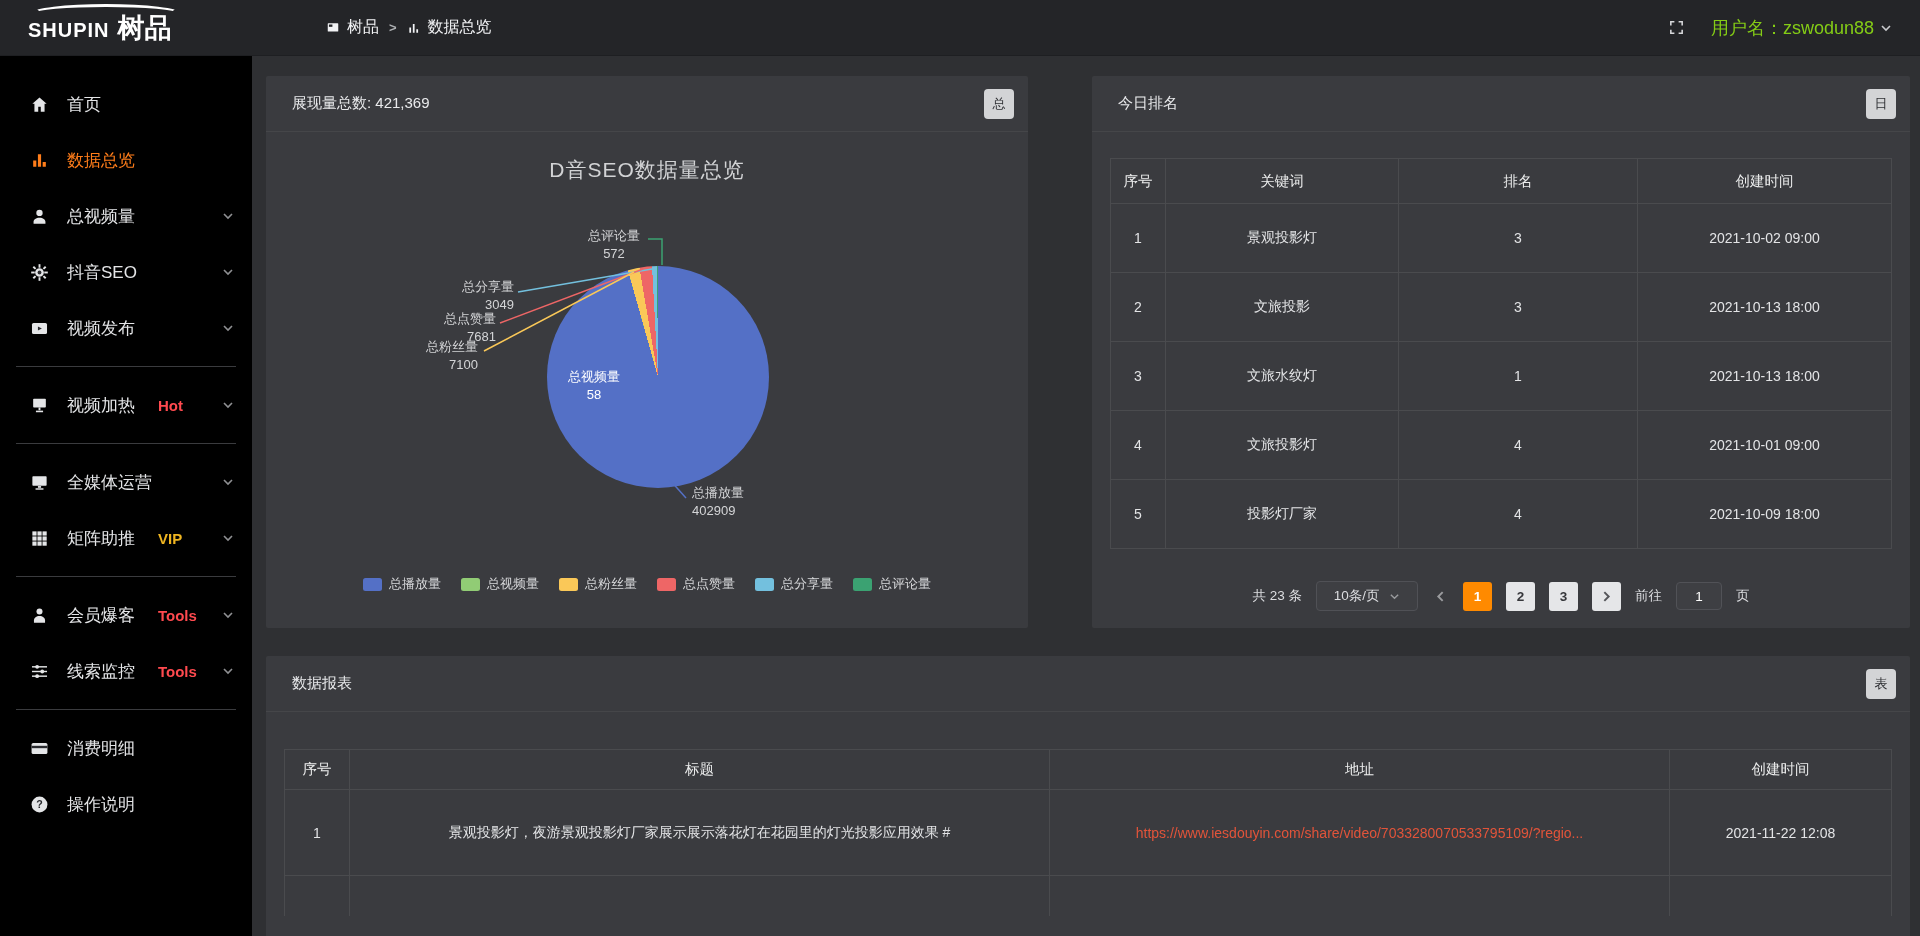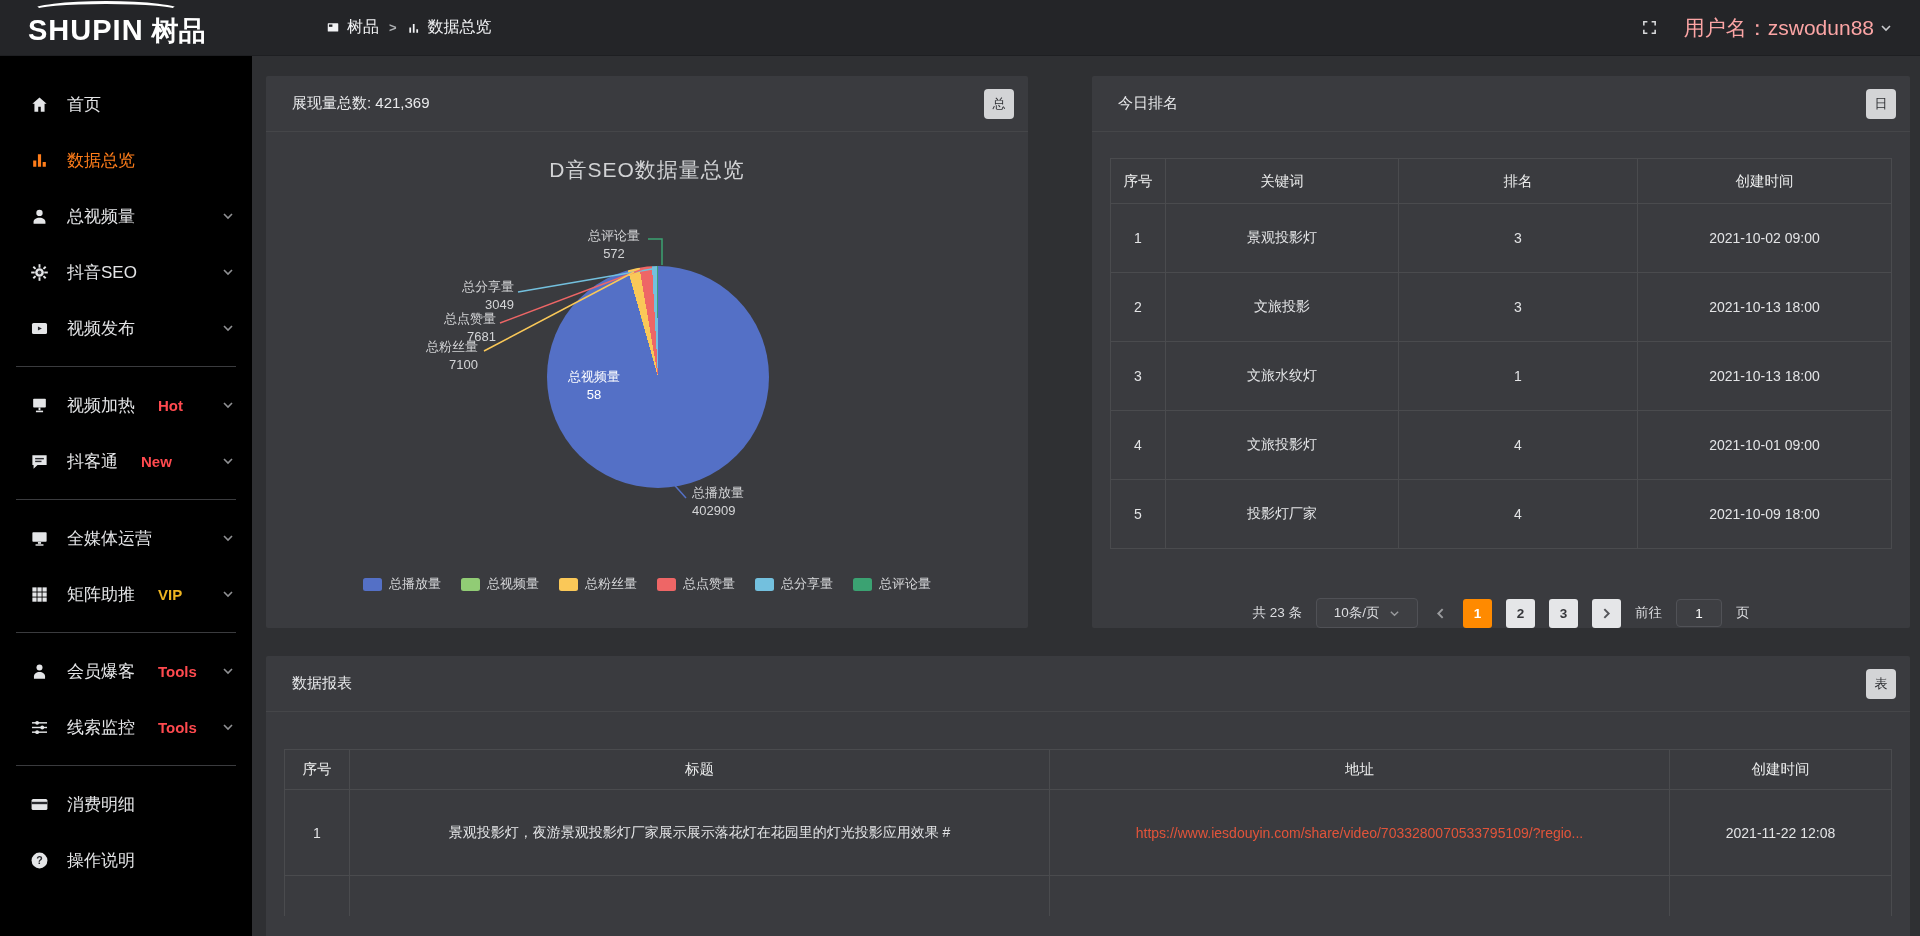--- a/index.html
+++ b/index.html
@@ -5,26 +5,26 @@
   * { margin:0; padding:0; box-sizing:border-box; }
   html,body { width:1920px; height:936px; overflow:hidden; background:#2f3033;
     font-family:"Liberation Sans","DejaVu Sans",sans-serif; }
 
   
   .topbar { position:fixed; top:0; left:0; right:0; height:56px; background:#242528;
     display:flex; align-items:center; padding:0 28px; z-index:20; border-bottom:1px solid #1e1f22; }
   .logo { position:relative; display:flex; align-items:baseline; gap:8px; width:250px; }
   .logo-arc { position:absolute; top:-6px; left:4px; width:148px; height:18px;
     border:3px solid transparent; border-top:3px solid #fff; border-radius:50%; }
-  .logo-en { color:#fff; font-size:29px; font-weight:800; letter-spacing:1px;margin-top:7px; }
+  .logo-en { color:#fff; font-size:20px; font-weight:800; letter-spacing:1px;margin-top:7px; }
   .logo-cn { color:#fff; font-size:27px; font-weight:800; }
   .crumbs { display:flex; align-items:center; gap:10px; margin-left:48px; color:#f2f3f5; font-size:16px; }
   .crumb { display:flex; align-items:center; gap:7px; }
   .crumb-sep { color:#aeb0b3; font-size:13px; font-weight:bold; }
-  .top-right { margin-left:auto; display:flex; align-items:center; gap:26px; color:#fca5a5; font-size:21px; }
+  .top-right { margin-left:auto; display:flex; align-items:center; gap:26px; color:#84cc16; font-size:18px; }
   .user-wrap { display:flex; align-items:center; gap:6px; }
 
   
   .sidebar { position:fixed; top:56px; left:0; bottom:0; width:252px; background:#000000; padding-top:20px; }
   .side-item { height:56px; display:flex; align-items:center; gap:17px; padding:0 18px 0 30px;
     color:#e4e5e7; font-size:17px; cursor:pointer; }
   .side-item .sicon { width:20px; height:20px; display:flex; align-items:center; }
   .side-item.active { color:#ff7d1a; }
   .badge { font-weight:bold; font-size:15px; margin-left:6px; }
   .badge.red { color:#ff4a4f; } .badge.gold { color:#efb521; }
@@ -69,21 +69,21 @@
 
   
   .panel.rank { flex:1; height:552px; }
   table { border-collapse:collapse; table-layout:fixed; }
   th,td { border:1px solid #4a4b4e; text-align:center; font-weight:normal;
     color:#e3e4e6; overflow:hidden; white-space:nowrap; }
   th { font-size:14.5px; color:#eceded; }
   .rank-table { margin:26px 18px 0; width:782px; }
   .rank-table th { height:45px; }
   .rank-table td { height:69px; font-size:14px; }
-  .pagination { position:absolute; bottom:0; left:0; right:0; display:flex; justify-content:center;
+  .pagination { position:absolute; bottom:17px; left:0; right:0; display:flex; justify-content:center;
     align-items:center; gap:14px; font-size:13.5px; color:#dcdde0; }
   .psel { width:102px; height:30px; background:#3e3f43; border:1px solid #505156; border-radius:4px;
     display:flex; align-items:center; justify-content:center; gap:10px; cursor:pointer; }
   .pg { min-width:29px; height:29px; border-radius:3px; background:#e5e6e8; color:#36373b;
     display:flex; align-items:center; justify-content:center; font-size:13.5px; font-weight:600; cursor:pointer; }
   .pg.active { background:#ff8a00; color:#fff; }
   .pg-prev { display:flex; align-items:center; cursor:pointer; padding:0 2px; }
   .goto-input { width:46px; height:28px; background:#3e3f43; border:1px solid #515257; border-radius:4px;
     color:#fff; text-align:center; font-size:13.5px; outline:none; }
 
@@ -204,36 +204,20 @@
   <div class="side-item">
     <span class="sicon">
         <svg width="19" height="19" viewBox="0 0 24 24" fill="currentColor">
           <rect x="4" y="3.5" width="16" height="11" rx="1"></rect>
           <rect x="10.8" y="14.5" width="2.4" height="3.5"></rect>
           <rect x="7.5" y="18.5" width="9" height="2"></rect>
         </svg>
       </span>
     <span>视频加热</span>
     <span class="badge red">Hot</span>
-    <span class="chev">
-        <svg width="12" height="12" viewBox="0 0 12 12" fill="none" stroke="currentColor" stroke-width="1.6">
-          <path d="M2 4l4 4 4-4"></path>
-        </svg>
-      </span>
-  </div>
-  <div class="side-item">
-    <span class="sicon">
-        <svg width="19" height="19" viewBox="0 0 24 24" fill="currentColor">
-          <path d="M3 4h18v12.5H9.5L4.5 21v-4.5H3z"></path>
-          <rect x="6.5" y="7.5" width="11" height="1.8" fill="#2a2b2f"></rect>
-          <rect x="6.5" y="11" width="8" height="1.8" fill="#2a2b2f"></rect>
-        </svg>
-      </span>
-    <span>抖客通</span>
-    <span class="badge red">New</span>
     <span class="chev">
         <svg width="12" height="12" viewBox="0 0 12 12" fill="none" stroke="currentColor" stroke-width="1.6">
           <path d="M2 4l4 4 4-4"></path>
         </svg>
       </span>
   </div>
   <div class="side-divider"></div>
   <div class="side-item">
     <span class="sicon">
         <svg width="19" height="19" viewBox="0 0 24 24" fill="currentColor">

